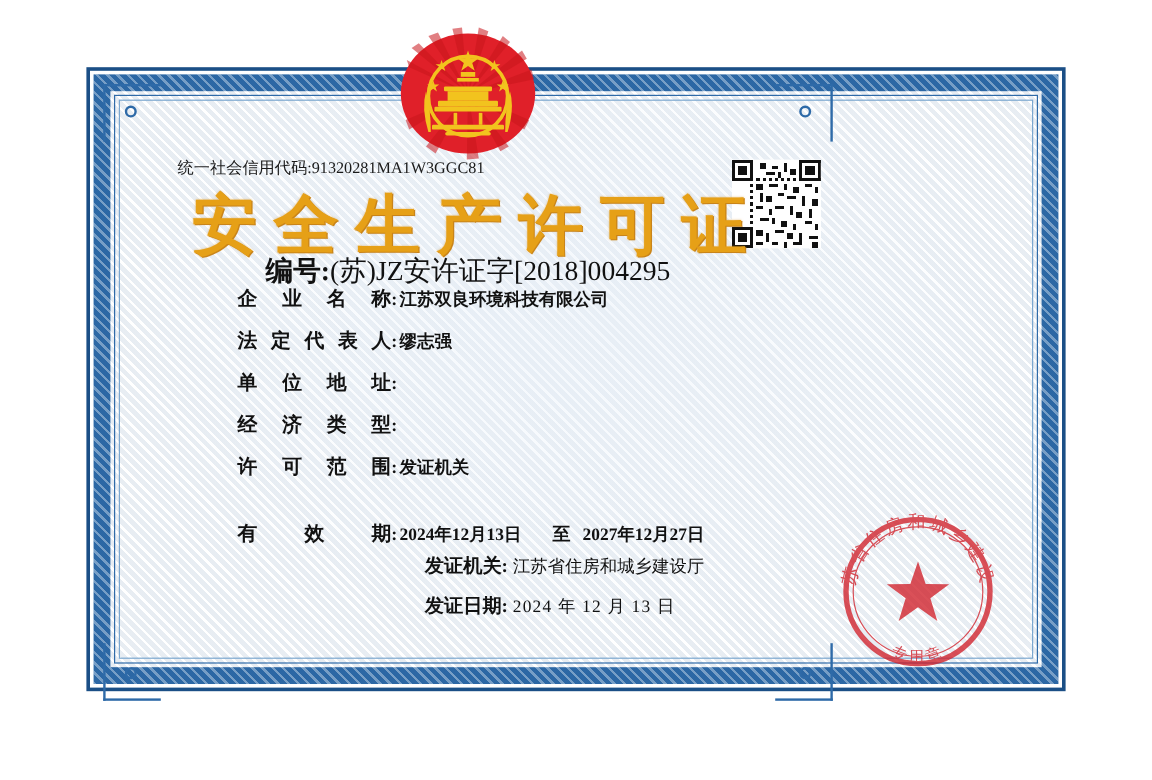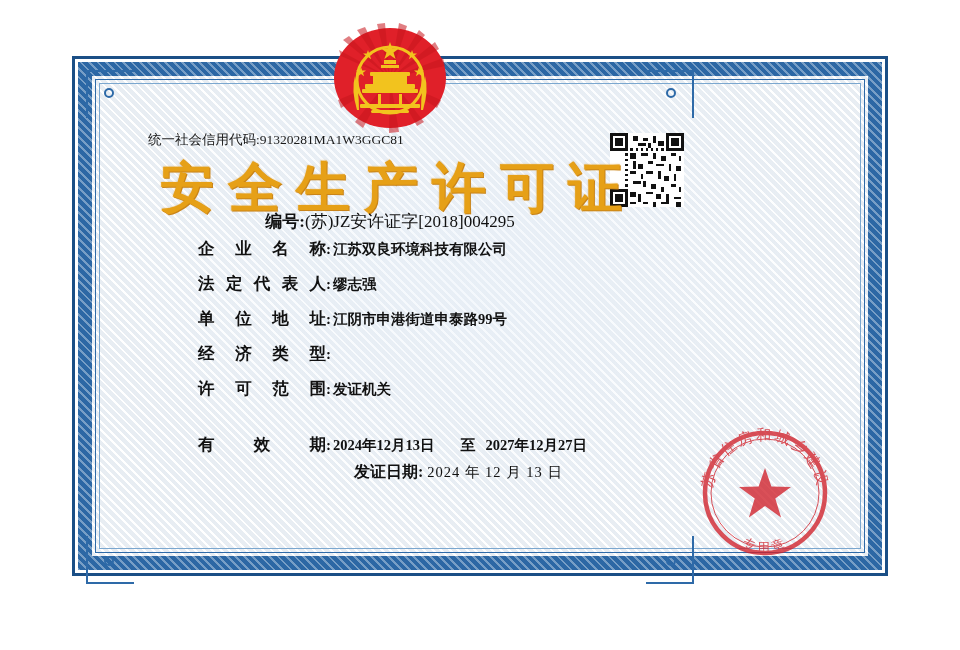--- a/index.html
+++ b/index.html
@@ -168,21 +168,21 @@
       1px 1px 0 #c9841a,
       0 0 2px rgba(214,140,22,0.6);
     font-family: "Liberation Serif", serif;
   }
   .cert-number {
     position: absolute;
     left: 0;
     right: 0;
     top: 210px;
     text-align: center;
-    font-size: 17px;
+    font-size: 23px;
     color: #111111;
     font-family: "Liberation Serif", serif;
   }
   .cert-number .label { font-weight: bold; }
 
   
   .fields {
     position: absolute;
     left: 198px;
     top: 238px;
@@ -458,21 +458,20 @@
     </div>
 
     <div class="field-row">
       <span class="field-label">
         <span>单</span>
           <span>位</span>
           <span>地</span>
           <span>址</span>
       </span>
       <span class="field-colon">:</span>
-      <span class="field-value">江阴市申港街道申泰路99号</span>
     </div>
 
     <div class="field-row">
       <span class="field-label">
         <span>经</span>
           <span>济</span>
           <span>类</span>
           <span>型</span>
       </span>
       <span class="field-colon">:</span>
@@ -497,20 +496,24 @@
       </span>
       <span class="field-colon">:</span>
       <span class="field-value">2024年12月13日</span>
       <span class="validity-to">至</span>
       <span class="field-value">2027年12月27日</span>
     </div>
 
   </div>
 
   <div class="issuer">
+    <div class="issuer-row">
+      <span class="issuer-label">发证机关:</span>
+      <span class="issuer-value">江苏省住房和城乡建设厅</span>
+    </div>
     <div class="issuer-row">
       <span class="issuer-label">发证日期:</span>
       <span class="issuer-date">2024 年 12 月 13 日</span>
     </div>
   </div>
 
   <svg class="seal" viewBox="0 0 150 150">
     <defs>
       <path id="sealTopArc" d="M 22 75 A 53 53 0 0 1 128 75"></path>
       <path id="sealBottomArc" d="M 33 103 A 44 44 0 0 0 117 103"></path>

